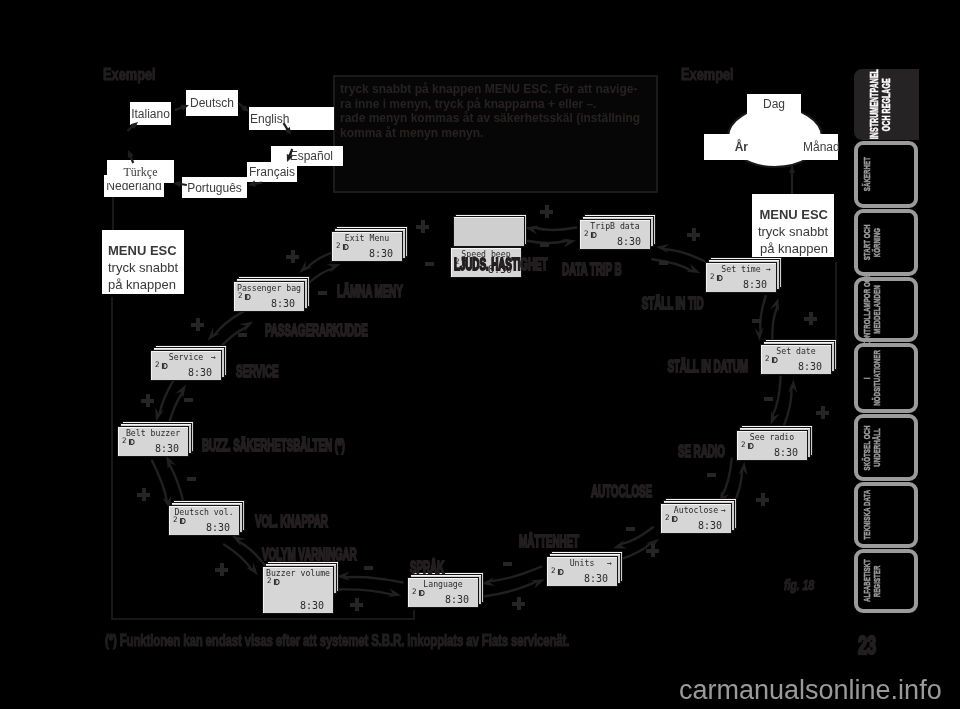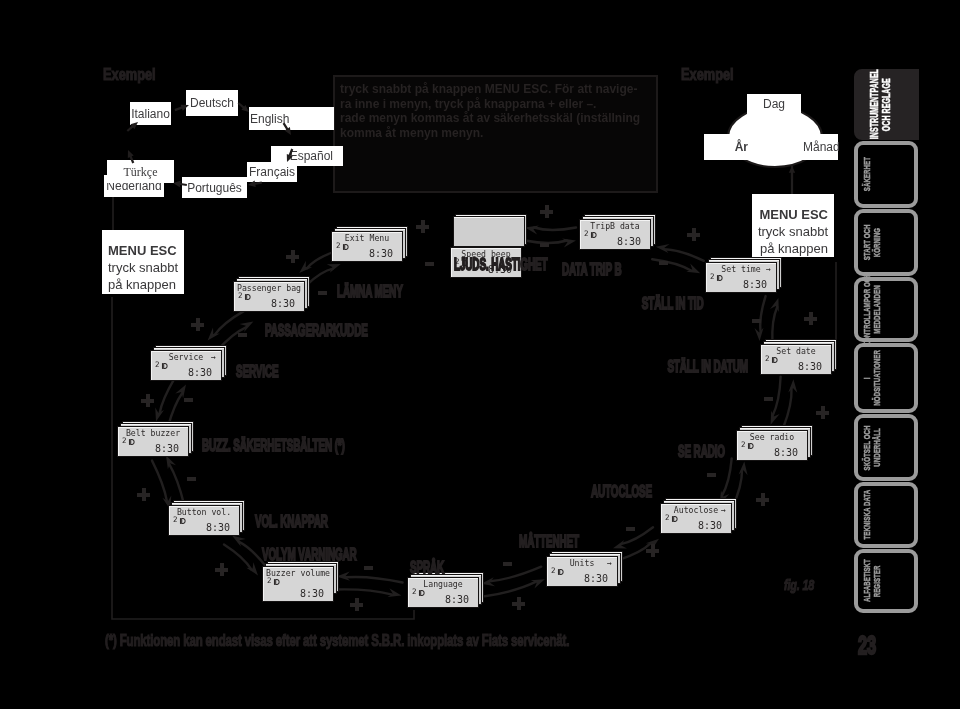--- a/index.html
+++ b/index.html
@@ -272,35 +272,35 @@
               <path d="M3.4 1.9 h1.9 a3.2 3.2 0 0 1 0 6.2 h-1.9 z" fill="none" stroke="#2d2a2a" stroke-width="1.3"></path>
             </svg></span>
           <div class="tm">8:30</div>
         </div>
       </div>
       <div class="cap" style="left: 202px; top: 440px;">BUZZ. SÄKERHETSBÄLTEN (*)</div>
       <div class="lcdwrap" style="position: absolute; left: 168px; top: 505px;">
         <div style="position: absolute; left: 5.2px; top: -5.2px; width: 72px; height: 31px; background: rgb(207, 207, 207); border: 1px solid rgb(20, 18, 18); box-sizing: border-box; box-shadow: rgb(246, 246, 246) 0px 1px 0px inset;"></div>
         <div style="position: absolute; left: 2.6px; top: -2.6px; width: 72px; height: 31px; background: rgb(207, 207, 207); border: 1px solid rgb(20, 18, 18); box-sizing: border-box; box-shadow: rgb(246, 246, 246) 0px 1px 0px inset;"></div>
         <div class="lcd" style="left: 0px; top: 0px; width: 72px; height: 31px;">
-          <div class="ttl">Button vol.</div>
+          <div class="ttl">Deutsch vol.</div>
           <div class="arr"></div>
           <div class="lft">2</div>
           <span class="lampicon"><svg viewBox="0 0 10 10" width="8" height="8">
               <rect x="1.2" y="1.4" width="1.5" height="7.2" fill="#2d2a2a"></rect>
               <path d="M3.4 1.9 h1.9 a3.2 3.2 0 0 1 0 6.2 h-1.9 z" fill="none" stroke="#2d2a2a" stroke-width="1.3"></path>
             </svg></span>
           <div class="tm">8:30</div>
         </div>
       </div>
       <div class="cap" style="left: 255px; top: 516px;">VOL. KNAPPAR</div>
       <div class="lcdwrap" style="position: absolute; left: 262px; top: 566px;">
         <div style="position: absolute; left: 5.2px; top: -5.2px; width: 72px; height: 31px; background: rgb(207, 207, 207); border: 1px solid rgb(20, 18, 18); box-sizing: border-box; box-shadow: rgb(246, 246, 246) 0px 1px 0px inset;"></div>
         <div style="position: absolute; left: 2.6px; top: -2.6px; width: 72px; height: 31px; background: rgb(207, 207, 207); border: 1px solid rgb(20, 18, 18); box-sizing: border-box; box-shadow: rgb(246, 246, 246) 0px 1px 0px inset;"></div>
-        <div class="lcd" style="left: 0px; top: 0px; width: 72px; height: 36px; padding-left: 26px;">
+        <div class="lcd" style="left: 0px; top: 0px; width: 72px; height: 48px; padding-left: 26px;">
           <div class="ttl">Buzzer volume</div>
           <div class="arr"></div>
           <div class="lft">2</div>
           <span class="lampicon"><svg viewBox="0 0 10 10" width="8" height="8">
               <rect x="1.2" y="1.4" width="1.5" height="7.2" fill="#2d2a2a"></rect>
               <path d="M3.4 1.9 h1.9 a3.2 3.2 0 0 1 0 6.2 h-1.9 z" fill="none" stroke="#2d2a2a" stroke-width="1.3"></path>
             </svg></span>
           <div class="tm">8:30</div>
         </div>
       </div>
@@ -503,13 +503,14 @@
         </div>
       </div>
     </div>
 
   <div class="cap" style="left:784px;top:579px;font-style:italic;font-size:15px;
        -webkit-text-stroke:1.1px #231f20;transform:scaleX(.72);">fig. 18</div>
   <div class="cap" style="left:105px;top:634px;font-size:16.5px;
        -webkit-text-stroke:1.2px #231f20;transform:scaleX(.695);">(*) Funktionen kan endast visas efter att systemet S.B.R. inkopplats av Fiats servicenät.</div>
   <div class="cap" style="left:858px;top:636px;font-size:25px;line-height:19px;
        -webkit-text-stroke:2.4px #231f20;transform:scaleX(.66);">23</div>
+  <div id="wm" style="left:679px;top:677px;">carmanualsonline.info</div>
 </div>
 
 </body></html>

